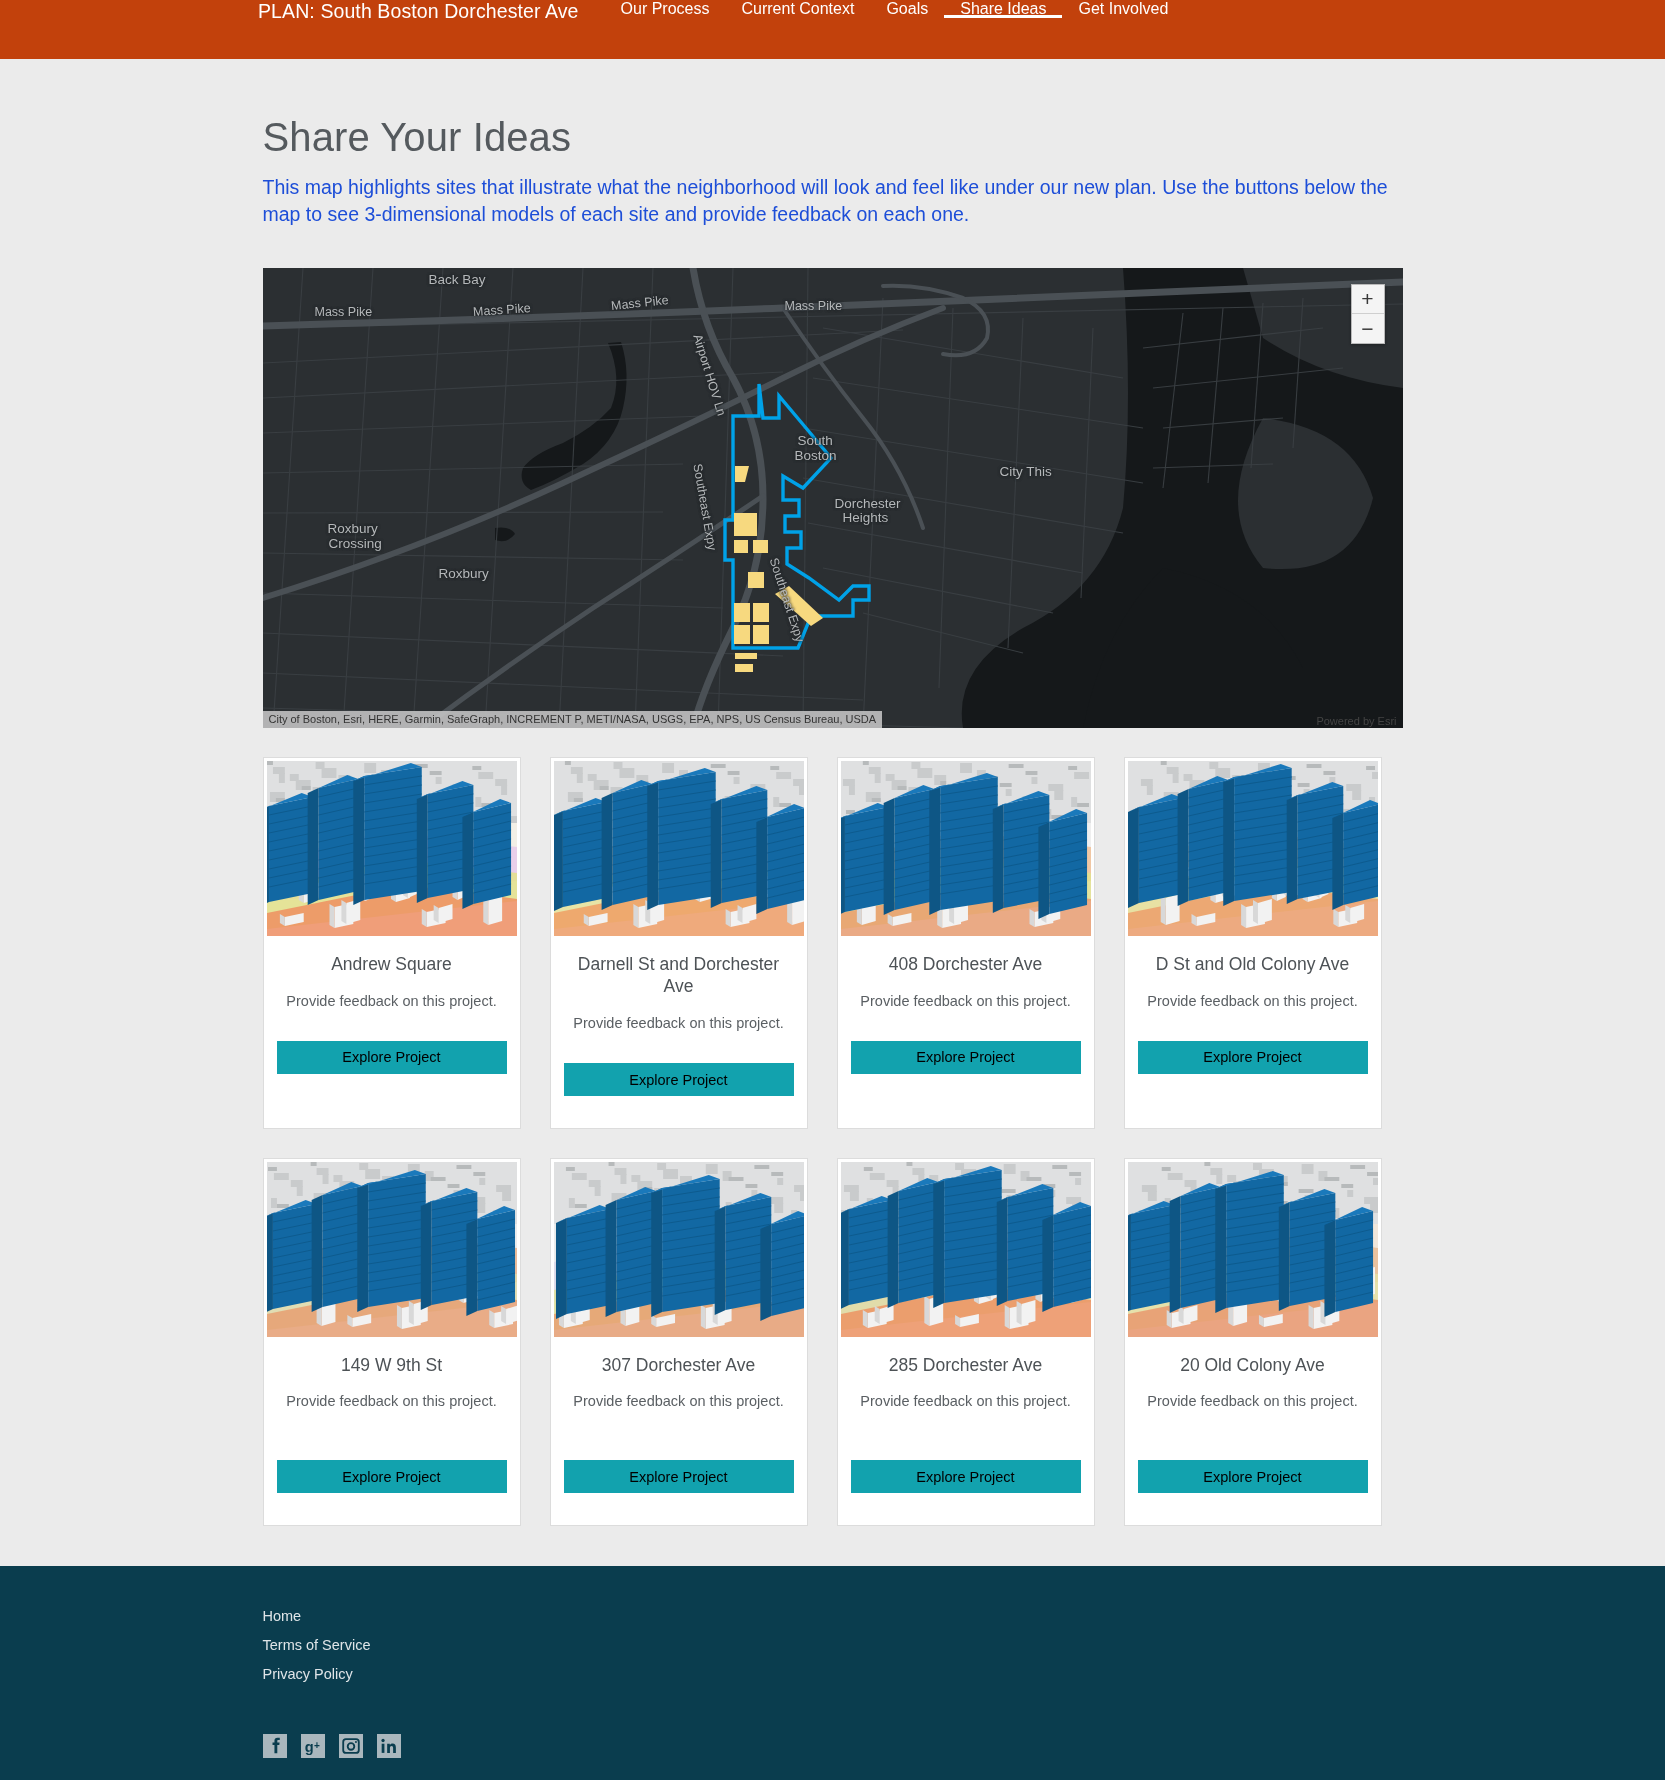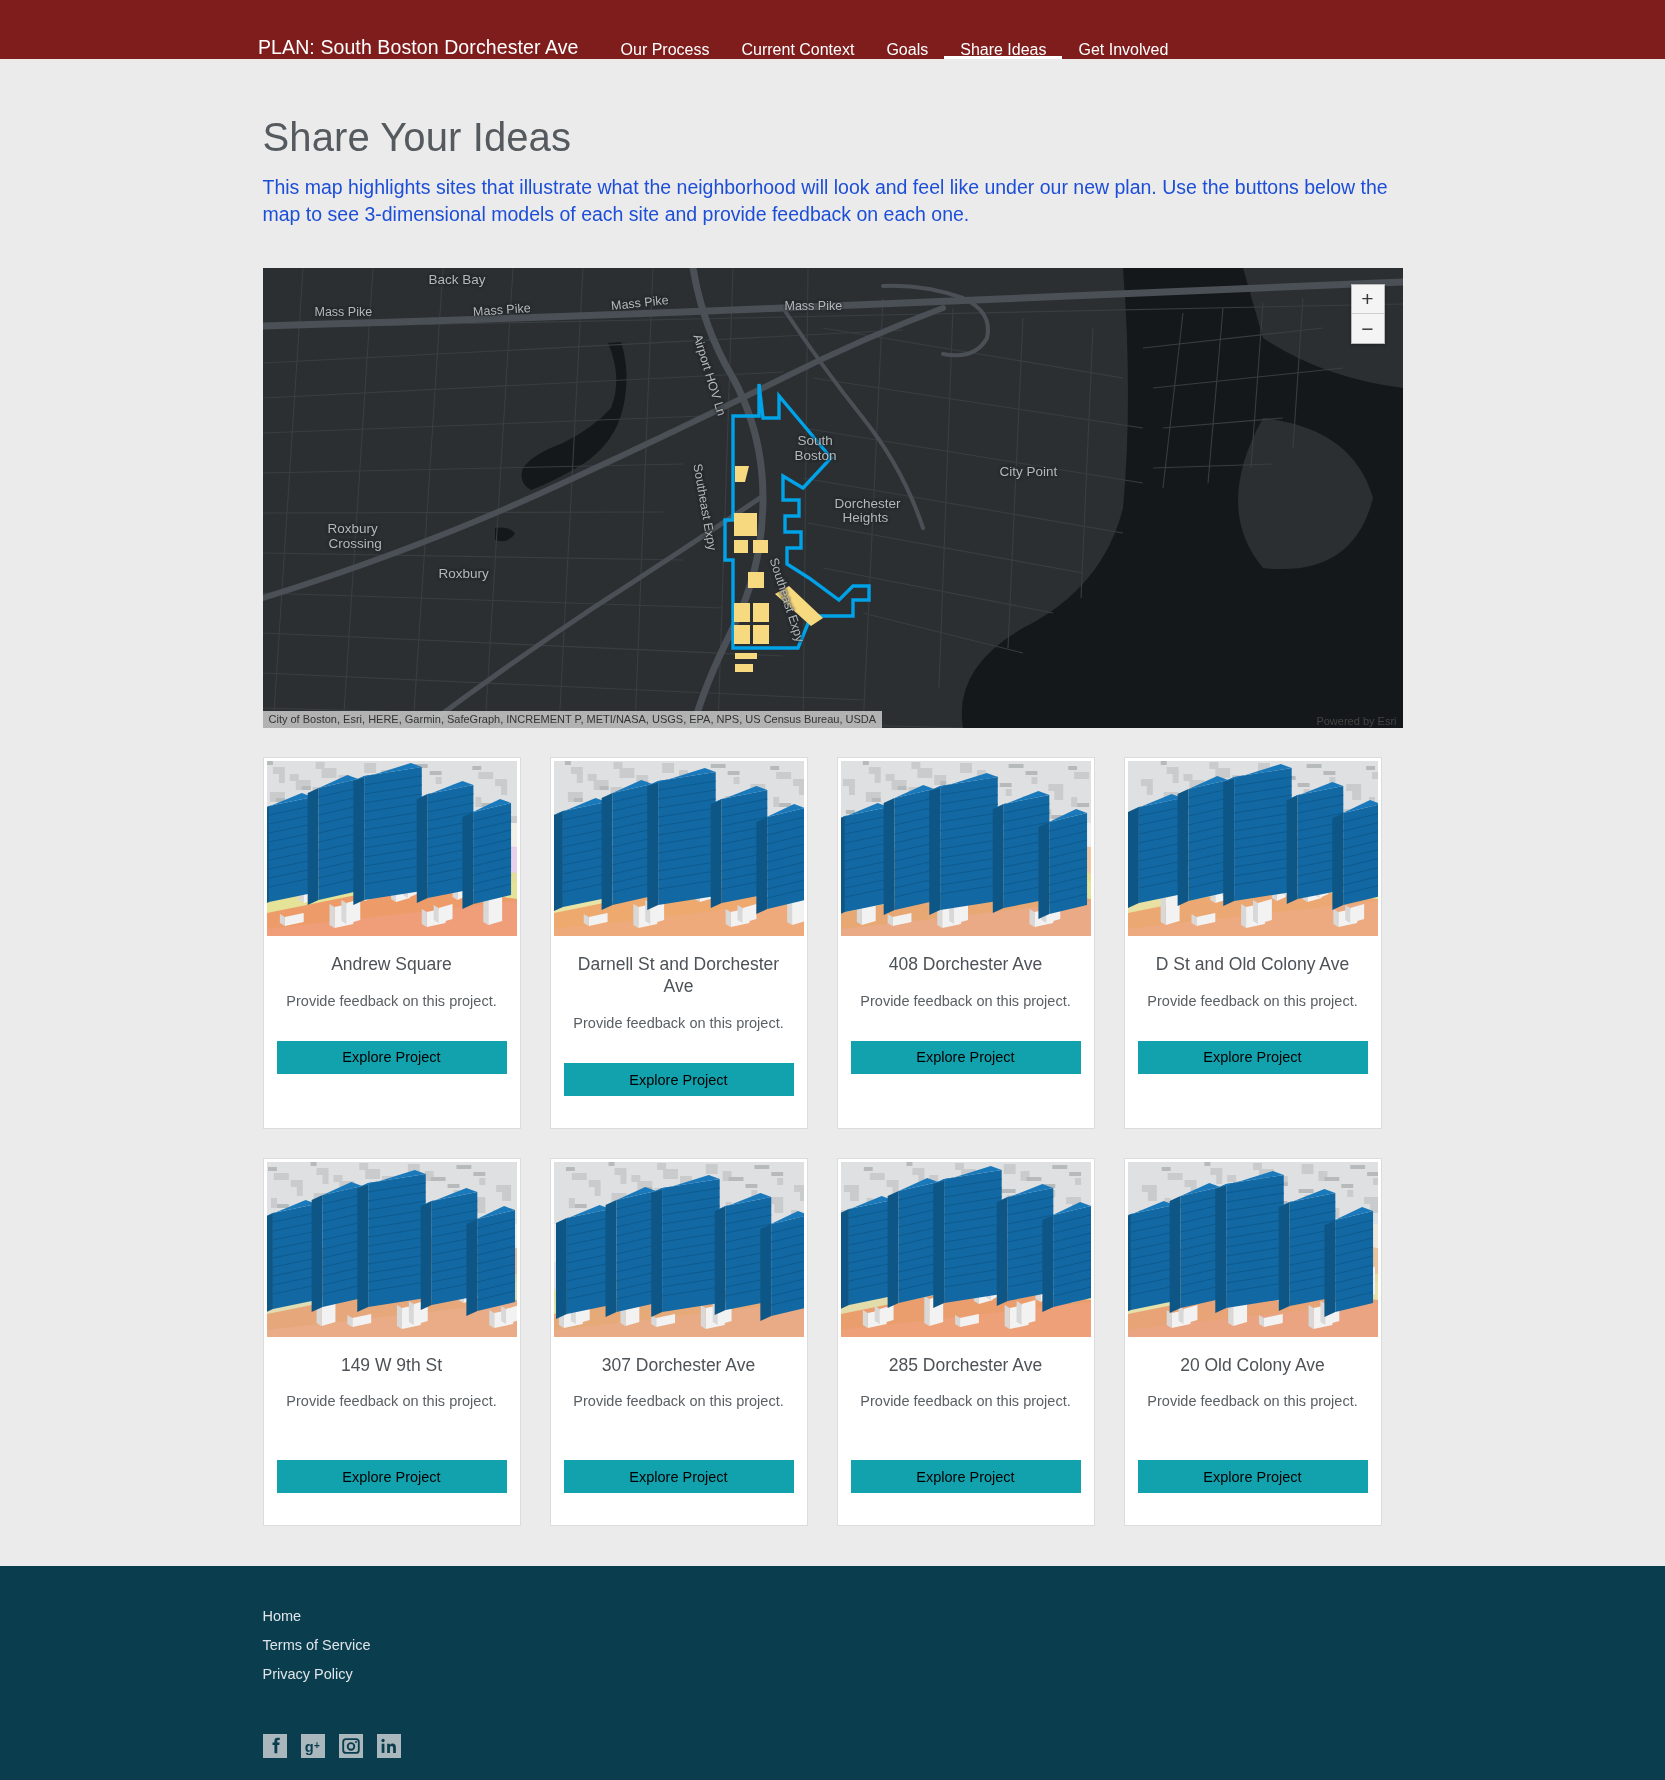--- a/index.html
+++ b/index.html
@@ -6,24 +6,24 @@
   html, body {
     width: 1665px;
     background: #ebebeb;
     font-family: "Liberation Sans", sans-serif;
     -webkit-font-smoothing: antialiased;
   }
   body { position: relative; }
 
   
   .navbar {
-    background: #7f1d1d;
+    background: #c2410c;
     height: 59px;
     display: flex;
-    align-items: flex-end;
+    align-items: flex-start;
     padding-left: 258px;
   }
   .brand {
     color: #ffffff;
     font-size: 19.5px;
     display: flex;
     align-items: center;
     letter-spacing: .1px;
     white-space: nowrap;
   }
@@ -328,21 +328,21 @@
       </svg>
 
       <div class="map-label big" style="left: 166px; top: 4px;">Back Bay</div>
         <div class="map-label" style="left: 52px; top: 37px;">Mass Pike</div>
         <div class="map-label" style="left: 210px; top: 35px; transform: rotate(-4deg);">Mass Pike</div>
         <div class="map-label" style="left: 348px; top: 28px; transform: rotate(-6deg);">Mass Pike</div>
         <div class="map-label" style="left: 522px; top: 31px;">Mass Pike</div>
         <div class="map-label" style="left: 404px; top: 100px; transform: rotate(73deg);">Airport HOV Ln</div>
         <div class="map-label big" style="left: 535px; top: 165px;">South</div>
         <div class="map-label big" style="left: 532px; top: 180px;">Boston</div>
-        <div class="map-label big" style="left: 737px; top: 196px;">City Point</div>
+        <div class="map-label big" style="left: 737px; top: 196px;">City This</div>
         <div class="map-label big" style="left: 572px; top: 228px;">Dorchester</div>
         <div class="map-label big" style="left: 580px; top: 242px;">Heights</div>
         <div class="map-label" style="left: 398px; top: 232px; transform: rotate(80deg);">Southeast Expy</div>
         <div class="map-label big" style="left: 65px; top: 253px;">Roxbury</div>
         <div class="map-label big" style="left: 66px; top: 268px;">Crossing</div>
         <div class="map-label big" style="left: 176px; top: 298px;">Roxbury</div>
         <div class="map-label" style="left: 480px; top: 325px; transform: rotate(72deg);">Southeast Expy</div>
         <div class="map-attrib">City of Boston, Esri, HERE, Garmin, SafeGraph, INCREMENT P, METI/NASA, USGS, EPA, NPS, US Census Bureau, USDA</div>
       <div class="map-powered">Powered by Esri</div>
 

